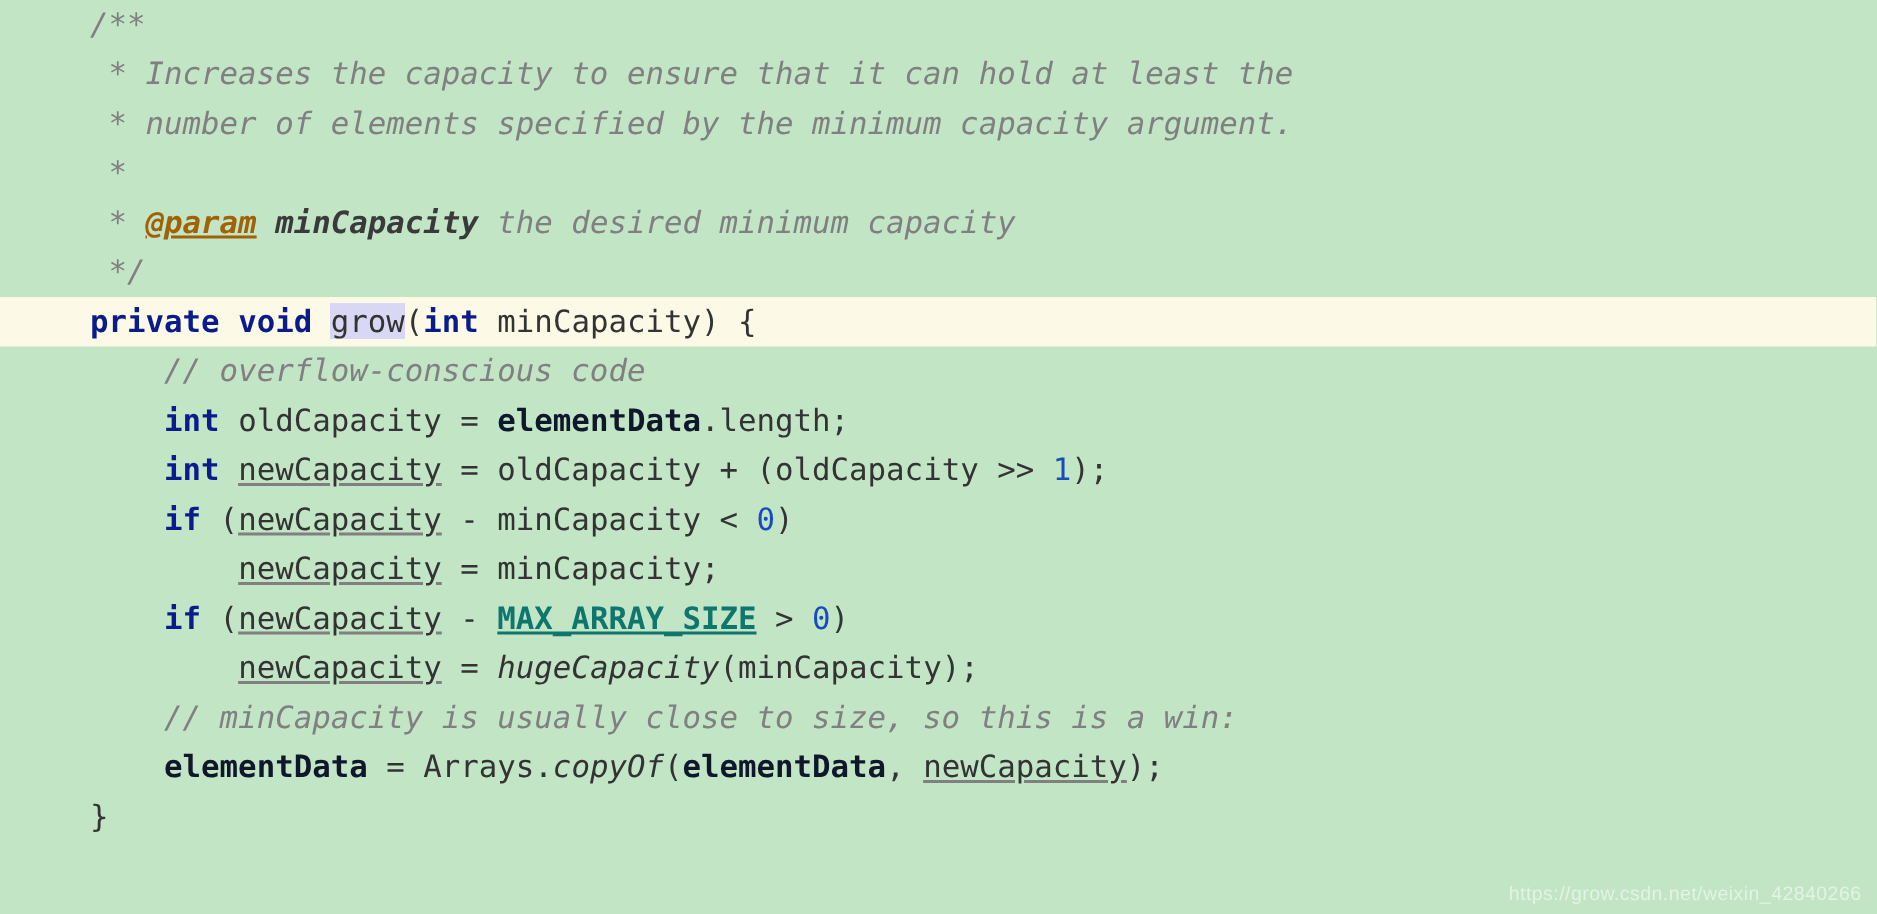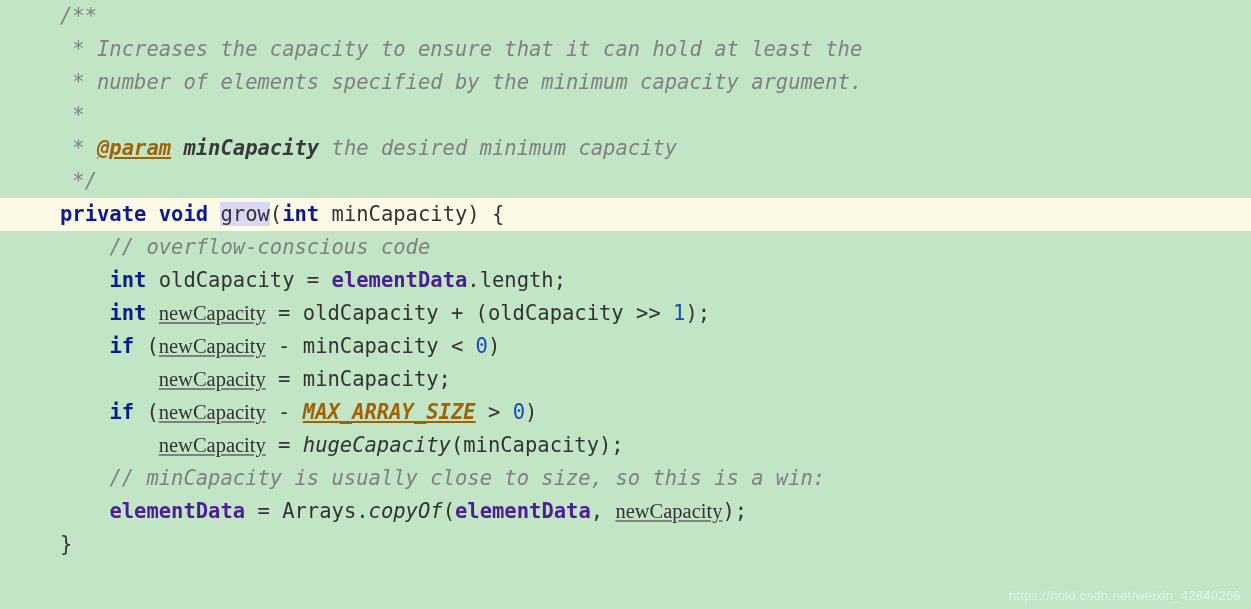--- a/index.html
+++ b/index.html
@@ -26,34 +26,34 @@
     width: 1251px;
   }
   .line.highlight {
     background: #fcfae7;
   }
   .comment    { color: #808080; font-style: italic; }
   .kw         { color: #0a1b8c; font-weight: bold; font-style: normal; }
   .paramtag   { color: #a16207; font-style: italic; font-weight: bold; text-decoration: underline; }
   .paramname  { color: #3a3a3a; font-style: italic; font-weight: bold; }
   .methodname { background: #d8d8f5; }
-  .field      { color: #4c1d95; font-weight: bold; text-align: right; }
-  .under      { text-decoration: underline; text-decoration-color: #808080; font-family: Liberation Serif, serif; }
+  .field      { color: #0f172a; font-weight: bold; text-align: right; }
+  .under      { text-decoration: underline; text-decoration-color: #808080; }
   .num        { color: #1a4bbd; }
-  .constant   { color: #a16207; font-style: italic; font-weight: bold; text-decoration: underline; }
+  .constant   { color: #0f766e; font-weight: bold; text-decoration: underline; }
   .staticcall { font-style: italic; margin-top: 33px; }
   .watermark {
     position: absolute;
     bottom: 6px;
     right: 10px;
     color: rgba(255,255,255,0.55);
     font-family: Arial, sans-serif;
     font-size: 13px;
     letter-spacing: .3px;
     pointer-events: none;
   }
 </style>
 </head>
 <body>
 
 <pre class="code"><span class="line"><span class="comment">/**</span></span><span class="line"><span class="comment"> * Increases the capacity to ensure that it can hold at least the</span></span><span class="line"><span class="comment"> * number of elements specified by the minimum capacity argument.</span></span><span class="line"><span class="comment"> *</span></span><span class="line"><span class="comment"><span> * </span><span class="paramtag">@param</span> <span class="paramname">minCapacity</span><span> the desired minimum capacity</span></span></span><span class="line"><span class="comment"> */</span></span><span class="line highlight"><span class="kw">private</span> <span class="kw">void</span> <span class="methodname">grow</span>(<span class="kw">int</span> <span>minCapacity</span>) {</span><span class="line">    <span class="comment">// overflow-conscious code</span></span><span class="line">    <span class="kw">int</span> <span>oldCapacity</span> = <span class="field">elementData</span>.<span>length</span>;</span><span class="line">    <span class="kw">int</span> <span class="under">newCapacity</span> = <span>oldCapacity</span> + (<span>oldCapacity</span> &gt;&gt; <span class="num">1</span>);</span><span class="line">    <span class="kw">if</span> (<span class="under">newCapacity</span> - <span>minCapacity</span> &lt; <span class="num">0</span>)</span><span class="line">        <span class="under">newCapacity</span> = <span>minCapacity</span>;</span><span class="line">    <span class="kw">if</span> (<span class="under">newCapacity</span> - <span class="constant">MAX_ARRAY_SIZE</span> &gt; <span class="num">0</span>)</span><span class="line">        <span class="under">newCapacity</span> = <span class="staticcall">hugeCapacity</span>(<span>minCapacity</span>);</span><span class="line">    <span class="comment">// minCapacity is usually close to size, so this is a win:</span></span><span class="line">    <span class="field">elementData</span> = <span>Arrays</span>.<span class="staticcall">copyOf</span>(<span class="field">elementData</span>, <span class="under">newCapacity</span>);</span><span class="line">}</span></pre>
 
-<div class="watermark">https://hold.csdn.net/weixin_42840266</div>
+<div class="watermark">https://grow.csdn.net/weixin_42840266</div>
 
 </body></html>

